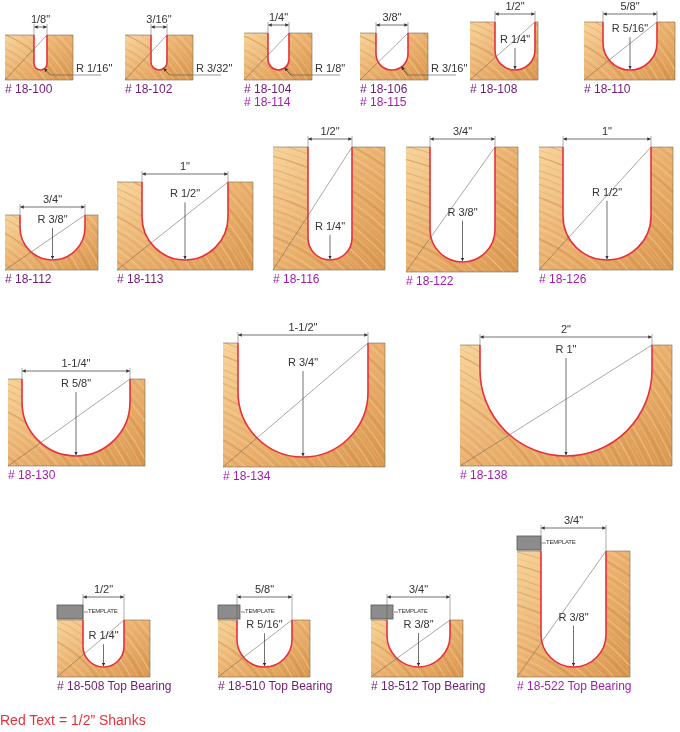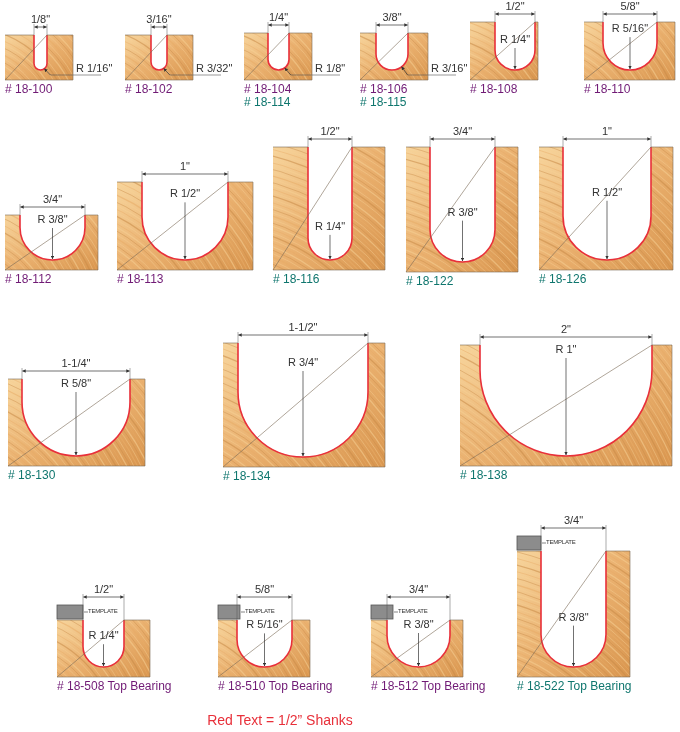--- a/index.html
+++ b/index.html
@@ -1,23 +1,23 @@
 <!DOCTYPE html>
 <html><head>
 <meta charset="utf-8">
 <style>
   html, body { margin:0; padding:0; background:#ffffff; }
   body { width:680px; height:732px; position:relative; overflow:hidden;
          font-family:"Liberation Sans", sans-serif; }
   #canvas { position:absolute; left:0; top:0; width:680px; height:732px; }
   .lbl { position:absolute; font-size:12px; color:#701a75; white-space:nowrap; line-height:13px; }
-  .lbl.red { color:#0f766e; }
+  .lbl.red { color:#a21caf; }
   .dim { position:absolute; font-size:11px; color:#333; white-space:nowrap; line-height:12px; }
   .tmpl { position:absolute; font-size:6px; color:#333; white-space:nowrap; line-height:7px; letter-spacing:-0.2px; }
-  .legend { position:absolute; left:0; width:560px; top:712px; text-align:center; font-size:14px; color:#e8303a; }
+  .legend { position:absolute; left:0; width:560px; top:712px; font-size:14px; color:#e8303a; }
 </style>
 </head>
 <body>
 
 <div id="canvas">
   <svg id="art" width="680" height="732" viewBox="0 0 680 732" xmlns="http://www.w3.org/2000/svg">
     <defs>
       <linearGradient id="woodBase" x1="0" y1="0" x2="1" y2="1">
         <stop offset="0" stop-color="#f7d59d"></stop>
         <stop offset="0.5" stop-color="#eab170"></stop>

